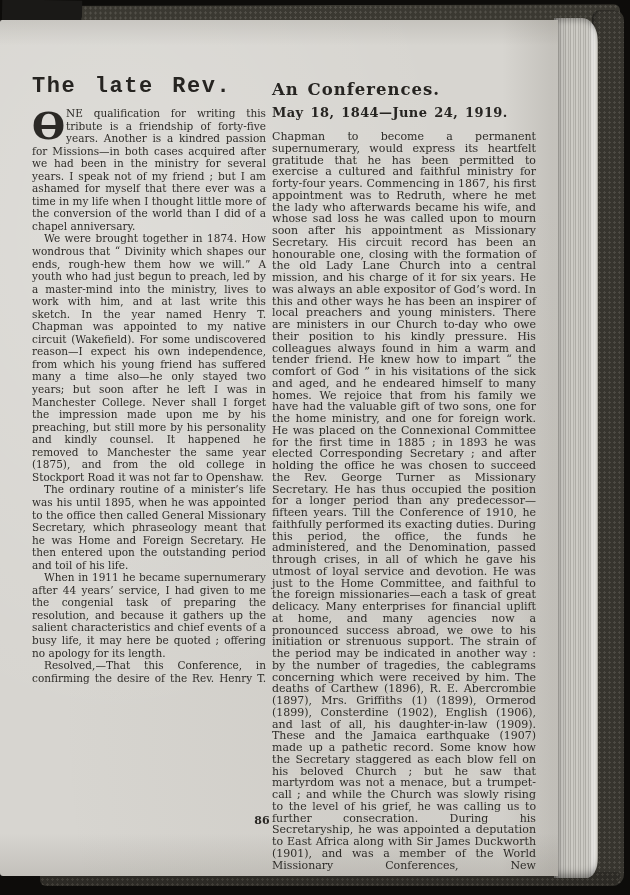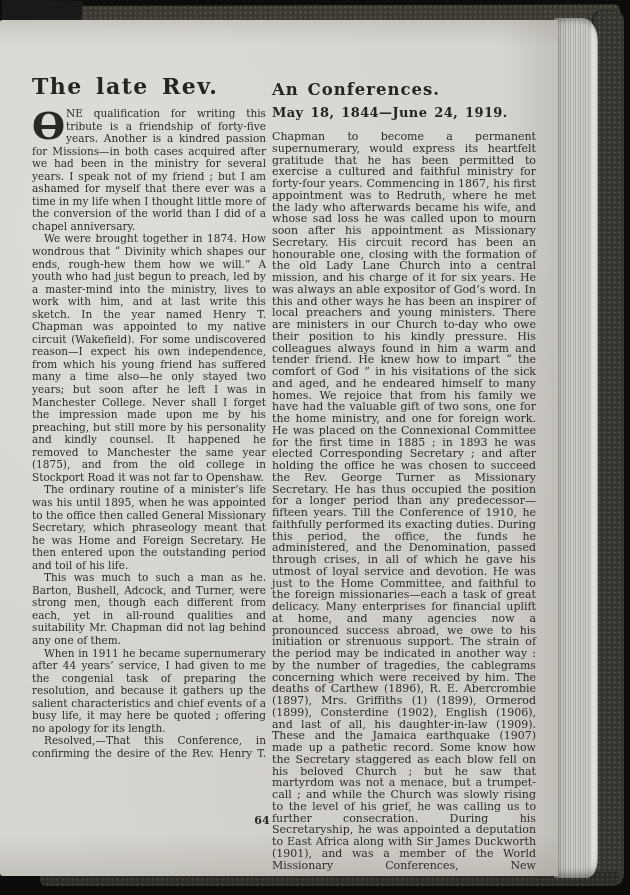--- a/index.html
+++ b/index.html
@@ -59,20 +59,21 @@
     border-radius:2px 0 0 3px;
     overflow:hidden;
   }
   .col{position:absolute;color:#2e2c28;}
   .col-left{left:32px;top:54px;width:234px;}
   .col-right{left:272px;top:60px;width:264px;}
   .page-title{
     font-size:22px;font-weight:bold;line-height:25px;
     letter-spacing:1.5px;word-spacing:4px;color:#262421;
     margin:0 0 8px 0;
+    font-family:Liberation Mono, monospace;
   }
   .appreciation-heading{
     font-size:16.5px;font-weight:bold;letter-spacing:1px;word-spacing:2px;
     color:#262421;line-height:20px;margin:0;
   }
   .date-line{
     font-size:13px;font-weight:bold;letter-spacing:.4px;word-spacing:2px;
     color:#262421;line-height:16px;margin:5px 0 0 0;
   }
   .body-text{
@@ -107,25 +108,24 @@
 
 <div class="paper">
 
   <div class="col col-left">
     <h1 class="page-title">
       <span>The late Rev.</span><br>
     </h1>
     <p class="body-text"><span class="dropcap">O</span><span>NE qualification for writing this tribute is a friendship of forty-five years.  Another is a kindred passion for Missions—in both cases acquired after we had been in the ministry for several years.  I speak not of my friend ; but I am ashamed for myself that there ever was a time in my life when I thought little more of the conversion of the world than I did of a chapel anniversary.</span></p>
     <p class="body-text indent">We were brought together in 1874. How wondrous that “ Divinity which shapes our ends, rough-hew them how we will.”  A youth who had just begun to preach, led by a master-mind into the ministry, lives to work with him, and at last write this sketch.  In the year named Henry T. Chapman was appointed to my native circuit (Wakefield).  For some undiscovered reason—I expect his own independence, from which his young friend has suffered many a time also—he only stayed two years; but soon after he left I was in Manchester College. Never shall I forget the impression made upon me by his preaching, but still more by his personality and kindly counsel.  It happened he removed to Manchester the same year (1875), and from the old college in Stockport Road it was not far to Openshaw.</p>
     <p class="body-text indent">The ordinary routine of a minister’s life was his until 1895, when he was appointed to the office then called General Missionary Secretary, which phraseology meant that he was Home and Foreign Secretary. He then entered upon the outstanding period and toil of his life.</p>
-    <p class="body-text indent">This was much to such a man as he. Barton, Bushell, Adcock, and Turner, were strong men, though each different from each, yet in all-round qualities and suitability Mr. Chapman did not lag behind any one of them.</p>
     <p class="body-text indent">When in 1911 he became supernumerary after 44 years’ service, I had given to me the congenial task of preparing the resolution, and because it gathers up the salient characteristics and chief events of a busy life, it may here be quoted ;  offering no apology for its length.</p>
     <p class="body-text indent stretch-last">Resolved,—That this Conference, in confirming the desire of the Rev. Henry T.</p>
   </div>
 
   <div class="col col-right">
     <h2 class="appreciation-heading">An Conferences.</h2>
     <div class="date-line">May 18, 1844—June 24, 1919.</div>
     <p class="body-text stretch-last">Chapman to become a permanent supernumerary, would express its heartfelt gratitude that he has been permitted to exercise a cultured and faithful ministry for forty-four years.  Commencing in 1867, his first appointment was to Redruth, where he met the lady who afterwards became his wife, and whose sad loss he was called upon to mourn soon after his appointment as Missionary Secretary.  His circuit record has been an honourable one, closing with the formation of the old Lady Lane Church into a central mission, and his charge of it for six years.  He was always an able expositor of God’s word. In this and other ways he has been an inspirer of local preachers and young ministers. There are ministers in our Church to-day who owe their position to his kindly pressure. His colleagues always found in him a warm and tender friend.  He knew how to impart “ the comfort of God ” in his visitations of the sick and aged, and he endeared himself to many homes.   We rejoice that from his family we have had the valuable gift of two sons, one for the home ministry, and one for foreign work.  He was placed on the Connexional Committee for the first time in 1885 ; in 1893 he was elected Corresponding Secretary ; and after holding the office he was chosen to succeed the Rev. George Turner as Missionary Secretary.  He has thus occupied the position for a longer period than any predecessor—fifteen years.  Till the Conference of 1910, he faithfully performed its exacting duties.  During this period, the office, the funds he administered, and the Denomination, passed through crises, in all of which he gave his utmost of loyal service and devotion.  He was just to the Home Committee, and faithful to the foreign missionaries—each a task of great delicacy.  Many enterprises for financial uplift at home, and many agencies now a pronounced success abroad, we owe to his initiation or strenuous support.   The strain of the period may be indicated in another way : by the number of tragedies, the cablegrams concerning which were received by him.  The deaths of Carthew (1896), R. E. Abercrombie (1897), Mrs. Griffiths (1) (1899), Ormerod (1899), Consterdine (1902), English (1906), and last of all, his daughter-in-law (1909).  These and the Jamaica earthquake (1907) made up a pathetic record.    Some know how the Secretary staggered as each blow fell on his beloved Church ; but he saw that martyrdom was not a menace, but a trumpet-call ; and while the Church was slowly rising to the level of his grief, he was calling us to further consecration.  During his Secretaryship, he was appointed a deputation to East Africa along with Sir James Duckworth (1901), and was a member of the World Missionary Conferences, New</p>
   </div>
 
-  <div class="page-number">64</div>
+  <div class="page-number">86</div>
 </div>
 
 </body></html>

